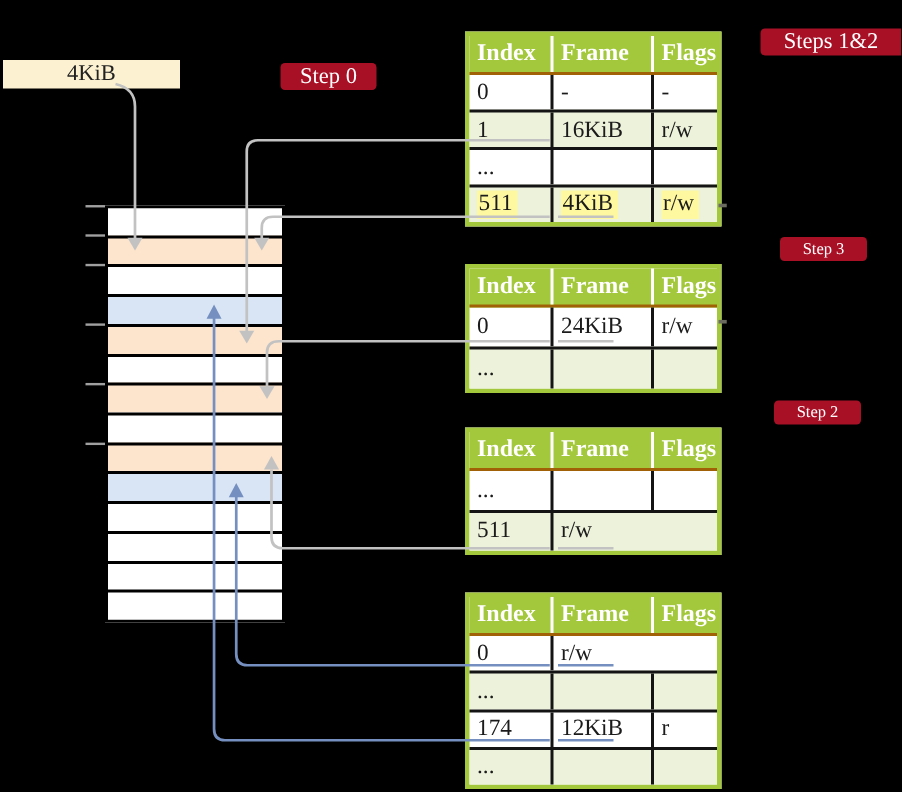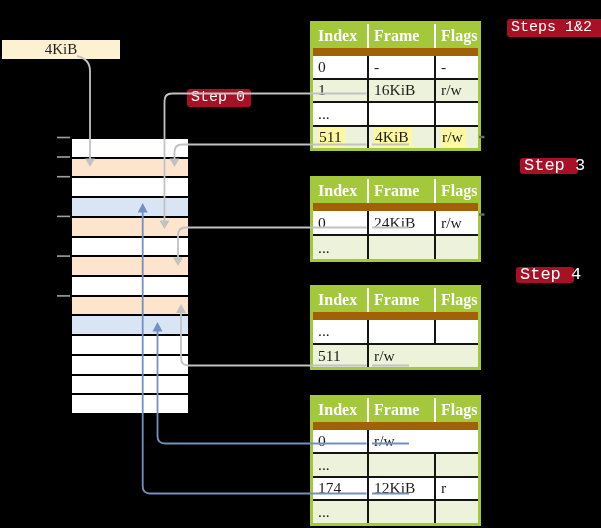--- a/index.html
+++ b/index.html
@@ -6,47 +6,47 @@
   #canvas{
     position:relative;width:601px;height:528px;background:#000;overflow:hidden;
     font-family:"Liberation Serif","DejaVu Serif",serif;
   }
   
   .framebox{
     position:absolute;left:2px;top:40px;width:118px;height:19px;
     background:var(--box_cream);color:#222;font-size:15px;line-height:19px;text-align:center;
   }
   .badge{
-    position:absolute;background:var(--badge_red);color:#fff;
-    border-radius:3px;box-sizing:border-box;padding:0 4px;white-space:nowrap;font-family:Liberation Mono, monospace;
+    position:absolute;background:var(--badge_red);color:#fff;text-align:center;
+    border-radius:3px;box-sizing:border-box;padding:0 4px;white-space:nowrap;
   }
   .badge.b18{height:18px;line-height:18px;font-size:15px;}
-  .badge.b16{height:16px;line-height:16px;font-size:17px;}
-  #badge-step0{left:187px;top:42px;width:64px;margin-top:47px;}
+  .badge.b16{height:16px;line-height:16px;font-size:11px;}
+  #badge-step0{left:187px;top:42px;width:64px;}
   #badge-steps12{left:507px;top:19px;width:94px;border-top-right-radius:0;border-bottom-right-radius:0;}
   #badge-step3{left:520px;top:158px;width:58px;}
   #badge-step4{left:516px;top:267px;width:58px;}
   
   .memcol{
     position:absolute;left:70px;top:137px;width:120px;height:278px;
     border:2px solid #000;background:#fff;box-sizing:border-box;
     display:flex;flex-direction:column;
   }
   .memrow{flex:1;background:#fff;}
   .memrow + .memrow{border-top:2px solid #000;}
   .memrow[data-color="orange"]{background:var(--row_orange);}
   .memrow[data-color="blue"]{background:var(--row_blue);}
   
   .ptable{
     position:absolute;left:310px;width:171px;box-sizing:border-box;
     border:3px solid var(--table_green);background:#fff;
     display:flex;flex-direction:column;
   }
   .trow{display:grid;grid-template-columns:54px 67px 44px;}
-  .thead{flex:0 0 24px;background:var(--table_green);border-bottom:8px solid #a16207;}
+  .thead{flex:0 0 24px;background:var(--table_green);border-bottom:2px solid #a16207;}
   .th{color:#fff;font-weight:bold;font-size:16px;display:flex;align-items:center;padding-left:5px;box-sizing:border-box;}
   .th + .th{border-left:2px solid #fff;}
   .tdata{flex:1;}
   .tdata + .tdata{border-top:2px solid #141414;}
   .tdata.shade{background:var(--row_light_green);}
   .td{font-size:15.5px;color:#1b1b1b;display:flex;align-items:center;padding-left:5px;box-sizing:border-box;overflow:hidden;}
   .td + .td{border-left:2px solid #141414;}
   .hl{background:var(--highlight_yellow);padding:0 3px 1px 1px;}
   #ptable-1{top:21px;height:130px;}
   #ptable-2{top:176px;height:86px;}
@@ -58,21 +58,21 @@
 </head>
 <body>
 
 <div id="canvas">
 
   <div class="framebox">4KiB</div>
 
   <div class="badge b18" id="badge-step0">Step 0</div>
   <div class="badge b18" id="badge-steps12">Steps 1&amp;2</div>
   <div class="badge b16" id="badge-step3">Step 3</div>
-  <div class="badge b16" id="badge-step4">Step 4</div>
+  <div class="badge b16" id="badge-step4">Step 2</div>
 
   <div class="memcol">
     <div class="memrow" data-color="white"></div>
     <div class="memrow" data-color="orange"></div>
     <div class="memrow" data-color="white"></div>
     <div class="memrow" data-color="blue"></div>
     <div class="memrow" data-color="orange"></div>
     <div class="memrow" data-color="white"></div>
     <div class="memrow" data-color="orange"></div>
     <div class="memrow" data-color="white"></div>

